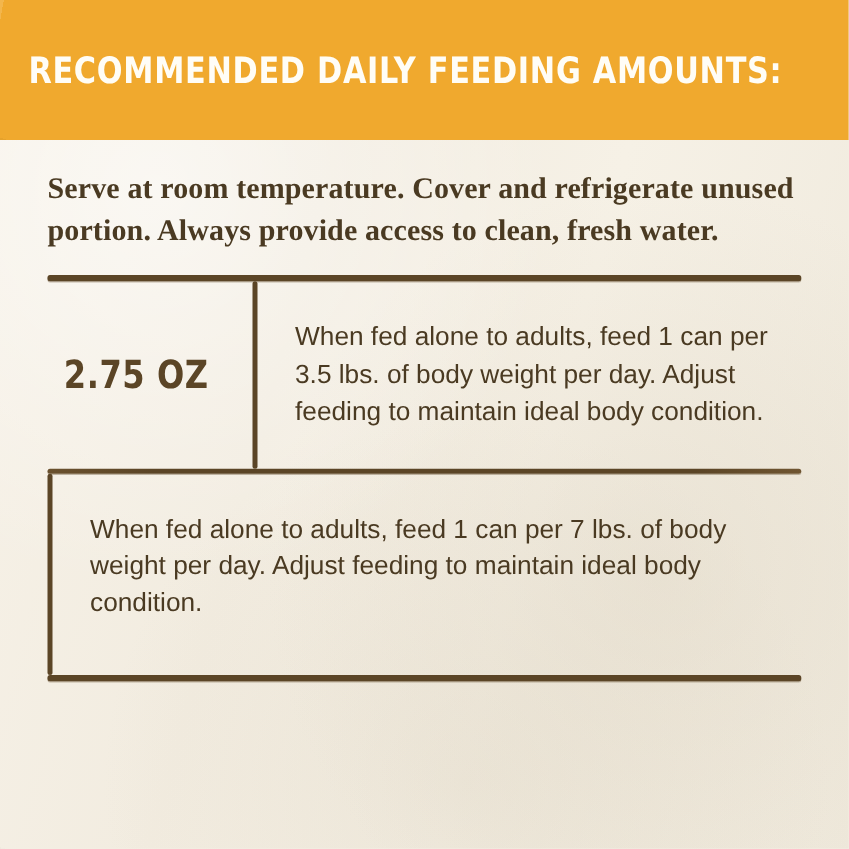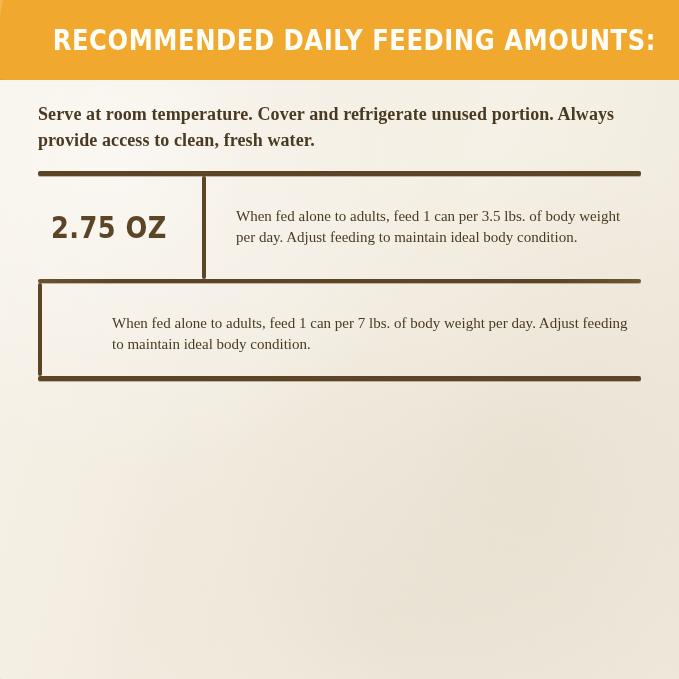--- a/index.html
+++ b/index.html
@@ -35,25 +35,25 @@
     background-image:
       linear-gradient(118deg, rgba(255,255,255,0.45) 0 2px, rgba(0,0,0,0) 2px 26px),
       linear-gradient(64deg, rgba(0,0,0,0.035) 0 1px, rgba(0,0,0,0) 1px 33px),
       linear-gradient(12deg, rgba(0,0,0,0.03) 0 1px, rgba(0,0,0,0) 1px 47px),
       linear-gradient(160deg, rgba(255,255,255,0.35) 0 2px, rgba(0,0,0,0) 2px 61px);
   }
 
   
   #header-banner {
     position: relative;
-    height: 80px;
+    height: 112px;
     background: #f0a92e;
     display: flex;
     align-items: center;
-    justify-content: flex-end;
+    justify-content: flex-start;
     overflow: hidden;
   }
   #header-banner::after {
     content: "";
     position: absolute;
     inset: 0;
     background-image:
       linear-gradient(100deg, rgba(255,255,255,0.18) 0 3px, rgba(0,0,0,0) 3px 30px),
       linear-gradient(20deg, rgba(0,0,0,0.05) 0 2px, rgba(0,0,0,0) 2px 40px);
     opacity: 0.8;
@@ -73,21 +73,21 @@
   }
 
   
   #intro {
     position: relative;
     z-index: 2;
     margin: 22px 40px 16px 38px;
     color: #4a3a22;
     font-family: "Liberation Serif", serif;
     font-weight: bold;
-    font-size: 18px;
+    font-size: 24px;
     line-height: 1.42;
     letter-spacing: 0.1px;
   }
 
   
   #feeding-table {
     position: relative;
     z-index: 2;
     margin: 18px 38px 0 38px;
   }
@@ -131,26 +131,26 @@
     width: 4px;
     flex: 0 0 4px;
     background: #5b4526;
     border-radius: 2px;
   }
   .desc-cell {
     flex: 1 1 auto;
     padding: 26px 10px 26px 30px;
     box-sizing: border-box;
     color: #4a3a22;
-    font-family: Liberation Serif, serif;
-    font-size: 15px;
+    font-family: Liberation Sans, sans-serif;
+    font-size: 21px;
     line-height: 1.42;
   }
   .row-1 .desc-cell { padding-top: 30px; padding-bottom: 30px; }
-  .row-2 .desc-cell { padding-top: 30px; padding-bottom: 21px; margin-left: 40px; }
+  .row-2 .desc-cell { padding-top: 30px; padding-bottom: 42px; }
 
   
   #bottom-rule { margin-top: 0; }
 </style>
 </head>
 <body>
 
 <div id="page">
 
   <div id="paper-texture"></div>

